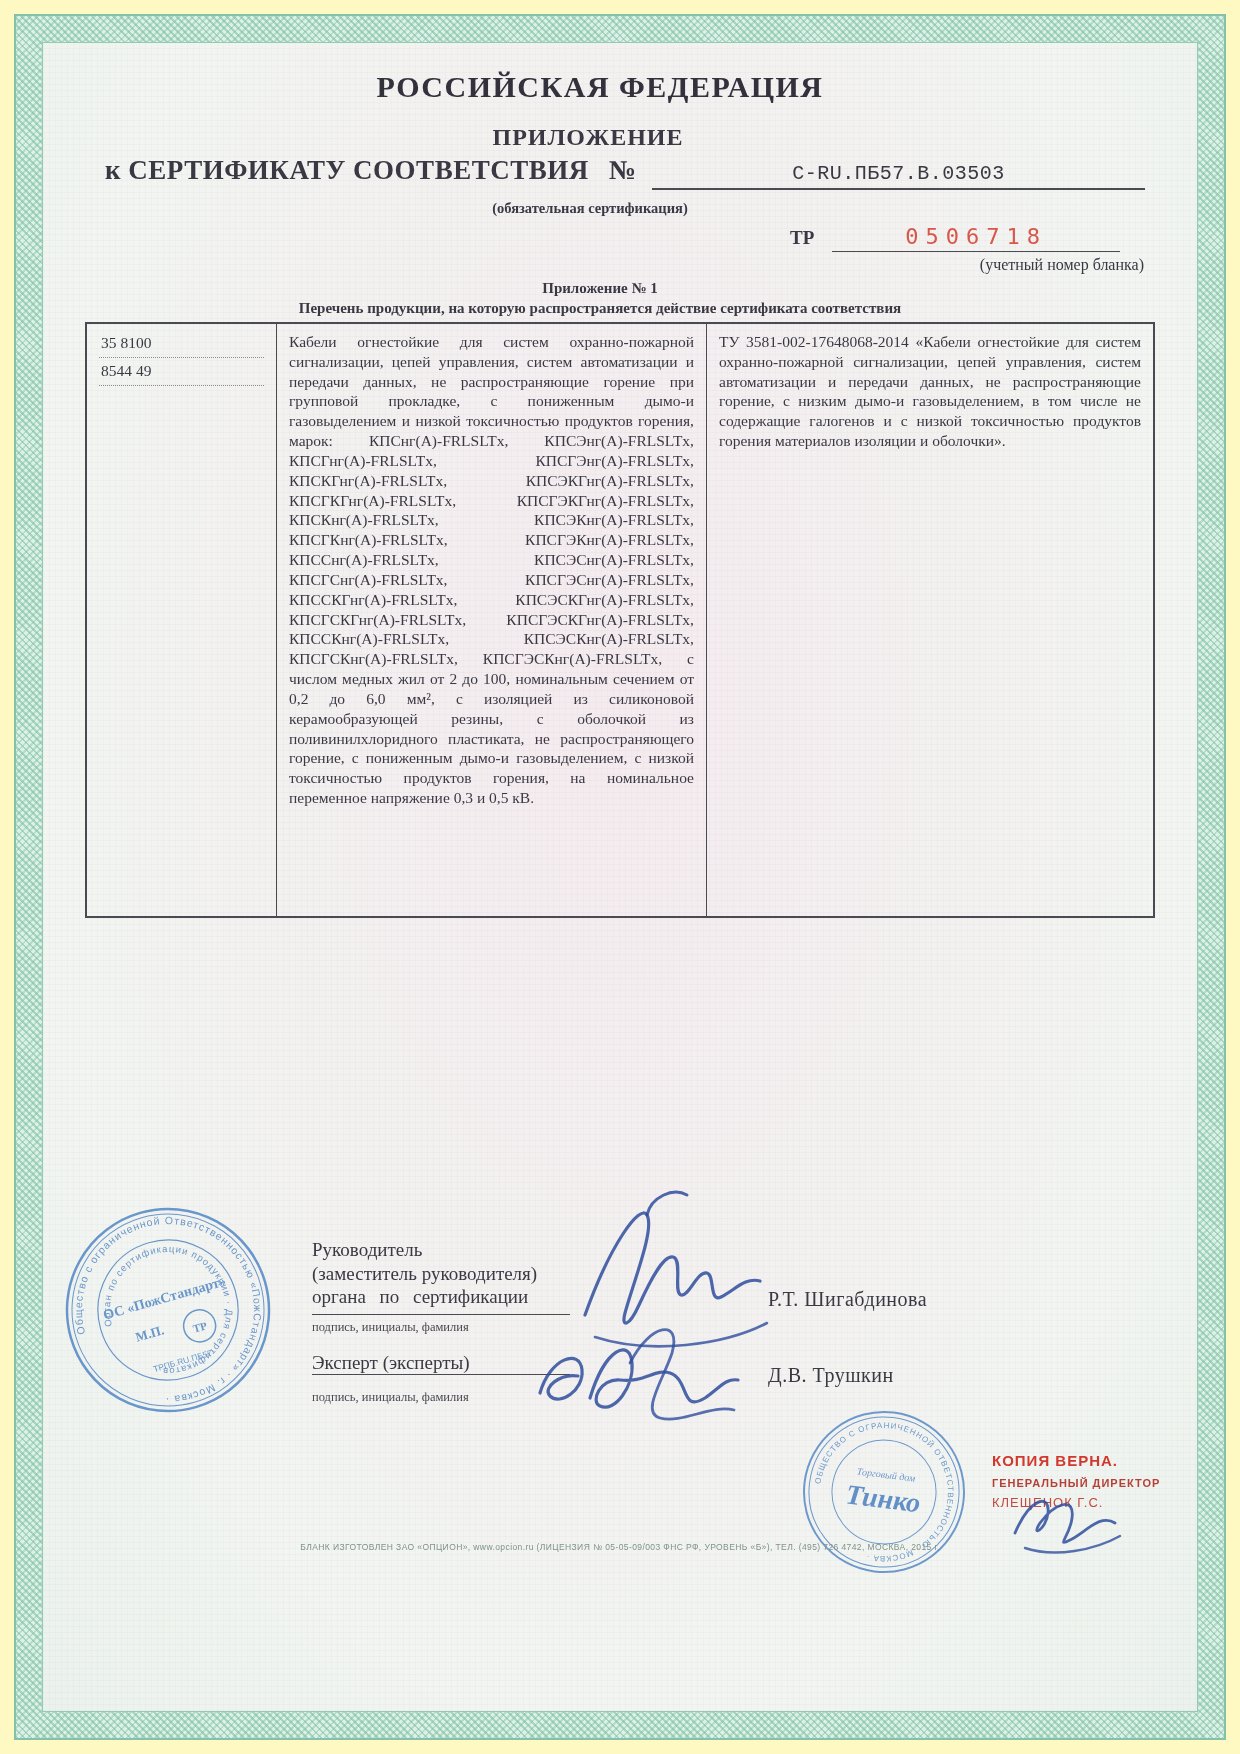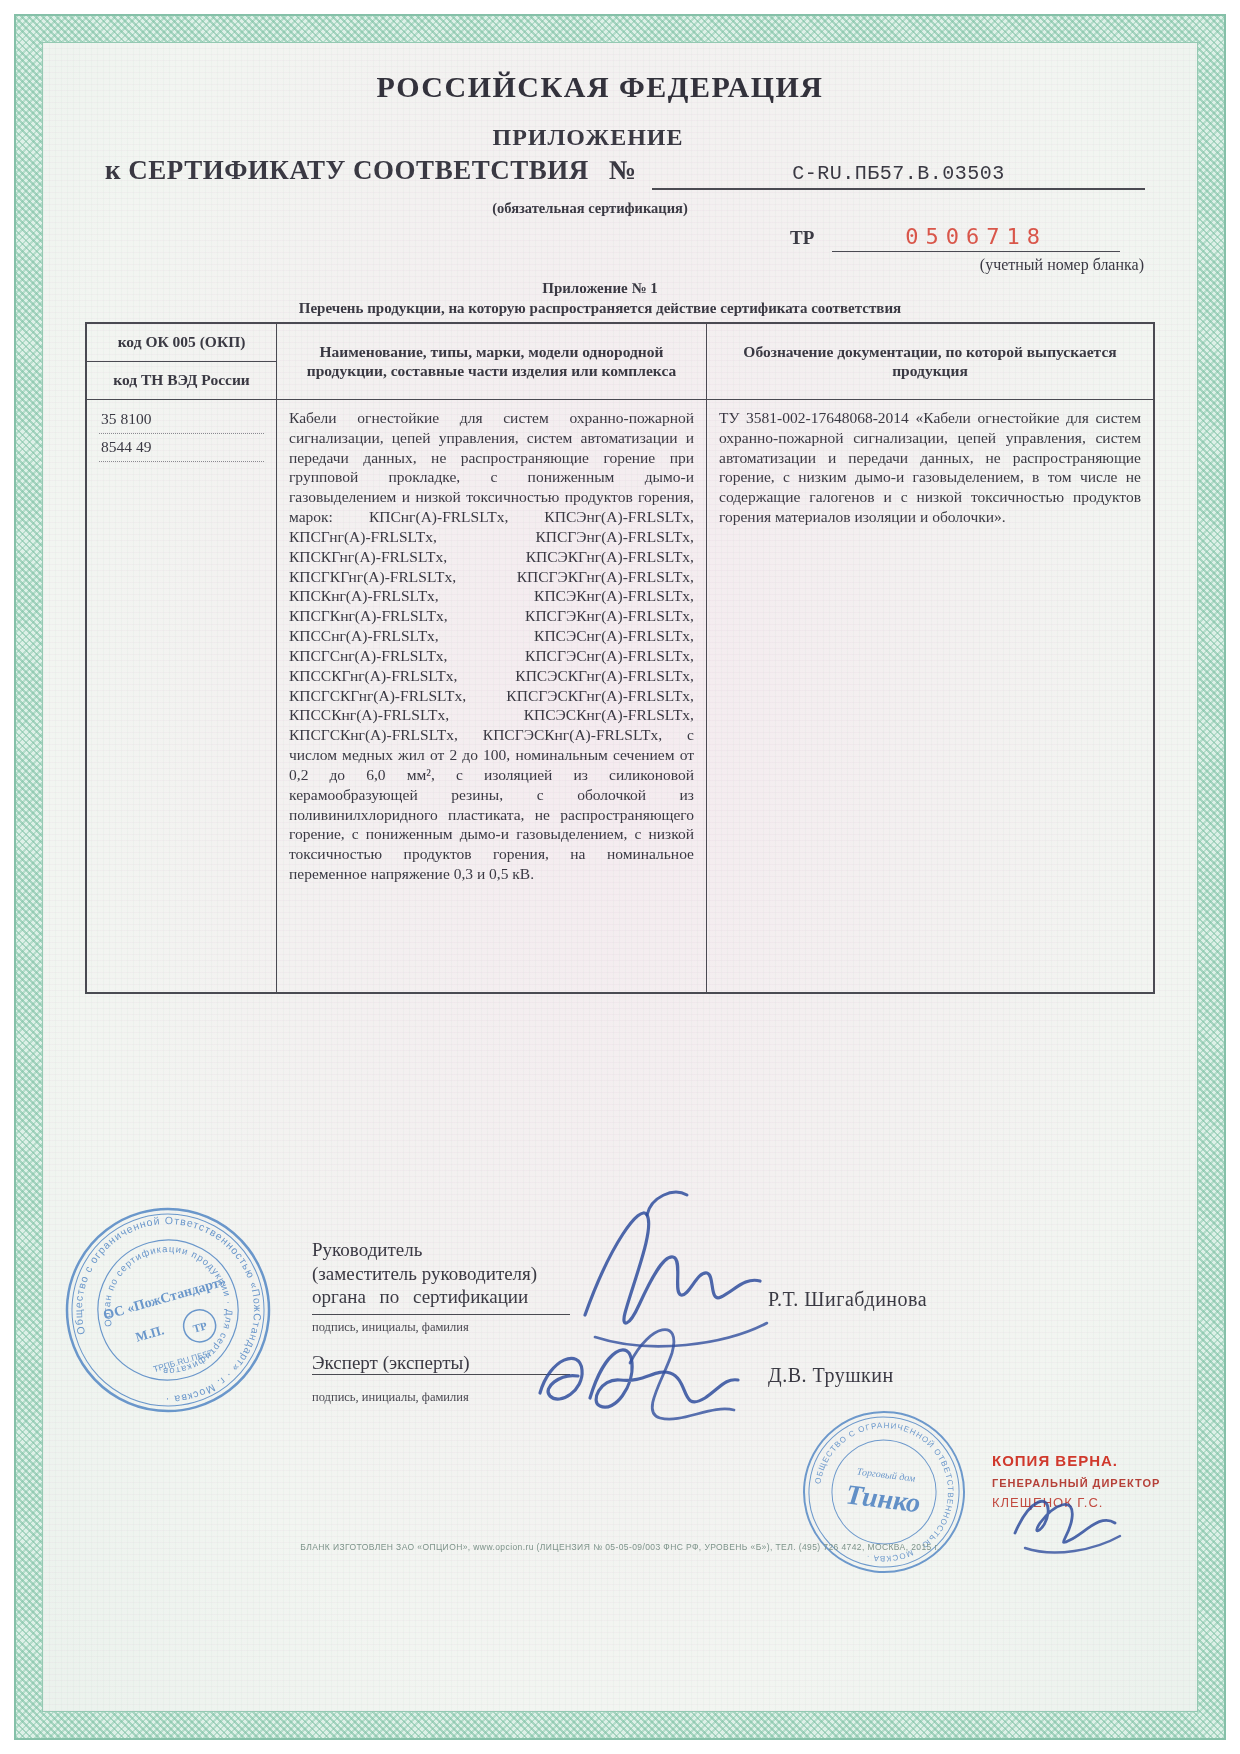--- a/index.html
+++ b/index.html
@@ -1,18 +1,18 @@
 <!DOCTYPE html>
 <html><head>
 <meta charset="utf-8">
 <style>
   html,body { margin:0; padding:0; background:#e9e9e6; }
   .page {
     position:relative; width:1240px; height:1754px; margin:0 auto;
-    background:#ffffff; overflow:hidden;
+    background:#fef9c3; overflow:hidden;
     font-family:"Liberation Serif","DejaVu Serif",serif;
     color:#3a3943;
   }
   
   .border-band {
     position:absolute; inset:14px;
     background:
       repeating-linear-gradient(45deg, rgba(120,190,160,.55) 0 2px, transparent 2px 5px),
       repeating-linear-gradient(-45deg, rgba(120,190,160,.40) 0 2px, transparent 2px 5px),
       #ddf0e7;
@@ -108,28 +108,20 @@
     <div class="abs row-tr">
       <span class="tr">ТР</span>
       <span class="blank-num">0506718</span>
     </div>
     <div class="abs blank-cap">(учетный номер бланка)</div>
 
     <div class="abs app-no">Приложение № 1</div>
     <div class="abs list-ttl">Перечень продукции, на которую распространяется действие сертификата соответствия</div>
 
     <div class="cert-table">
-      <div class="trow thead">
-        <div class="cell c1">
-          <div class="c1top">код ОК 005 (ОКП)</div>
-          <div class="c1bot">код ТН ВЭД России</div>
-        </div>
-        <div class="cell">Наименование, типы, марки, модели однородной продукции, составные части изделия или комплекса</div>
-        <div class="cell">Обозначение документации, по которой выпускается продукция</div>
-      </div>
       <div class="trow tbody">
         <div class="cell">
           <span class="code-line">35 8100</span>
           <span class="code-line">8544 49</span>
         </div>
         <div class="cell just">Кабели огнестойкие для систем охранно-пожарной сигнализации, цепей управления, систем автоматизации и передачи данных, не распространяющие горение при групповой прокладке, с пониженным дымо-и газовыделением и низкой токсичностью продуктов горения, марок: КПСнг(А)-FRLSLTх, КПСЭнг(А)-FRLSLTх, КПСГнг(А)-FRLSLTх, КПСГЭнг(А)-FRLSLTх, КПСКГнг(А)-FRLSLTх, КПСЭКГнг(А)-FRLSLTх, КПСГКГнг(А)-FRLSLTх, КПСГЭКГнг(А)-FRLSLTх, КПСКнг(А)-FRLSLTх, КПСЭКнг(А)-FRLSLTх, КПСГКнг(А)-FRLSLTх, КПСГЭКнг(А)-FRLSLTх, КПССнг(А)-FRLSLTх, КПСЭСнг(А)-FRLSLTх, КПСГСнг(А)-FRLSLTх, КПСГЭСнг(А)-FRLSLTх, КПССКГнг(А)-FRLSLTх, КПСЭСКГнг(А)-FRLSLTх, КПСГСКГнг(А)-FRLSLTх, КПСГЭСКГнг(А)-FRLSLTх, КПССКнг(А)-FRLSLTх, КПСЭСКнг(А)-FRLSLTх, КПСГСКнг(А)-FRLSLTх, КПСГЭСКнг(А)-FRLSLTх, с числом медных жил от 2 до 100, номинальным сечением от 0,2 до 6,0 мм², с изоляцией из силиконовой керамообразующей резины, с оболочкой из поливинилхлоридного пластиката, не распространяющего горение, с пониженным дымо-и газовыделением, с низкой токсичностью продуктов горения, на номинальное переменное напряжение 0,3 и 0,5 кВ.</div>
         <div class="cell just">ТУ 3581-002-17648068-2014 «Кабели огнестойкие для систем охранно-пожарной сигнализации, цепей управления, систем автоматизации и передачи данных, не распространяющие горение, с низким дымо-и газовыделением, в том числе не содержащие галогенов и с низкой токсичностью продуктов горения материалов изоляции и оболочки».</div>
       </div>
     </div>
 

